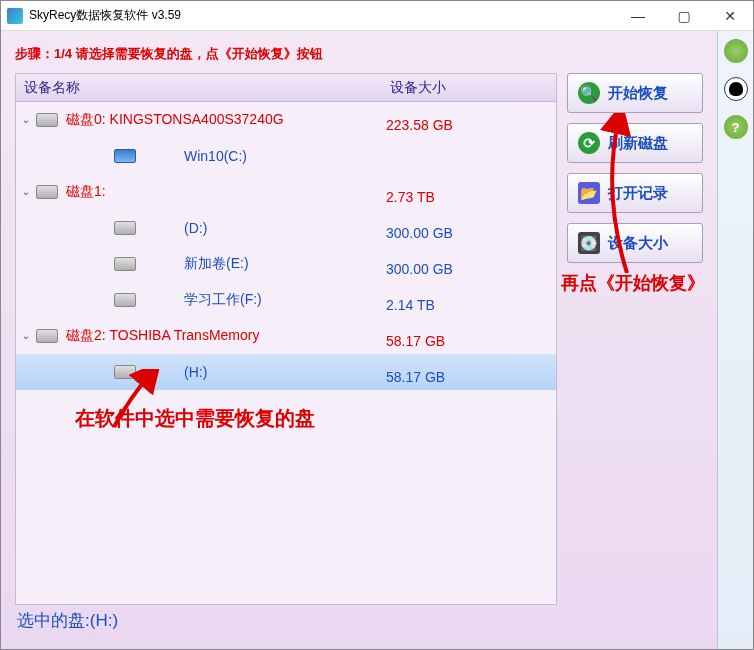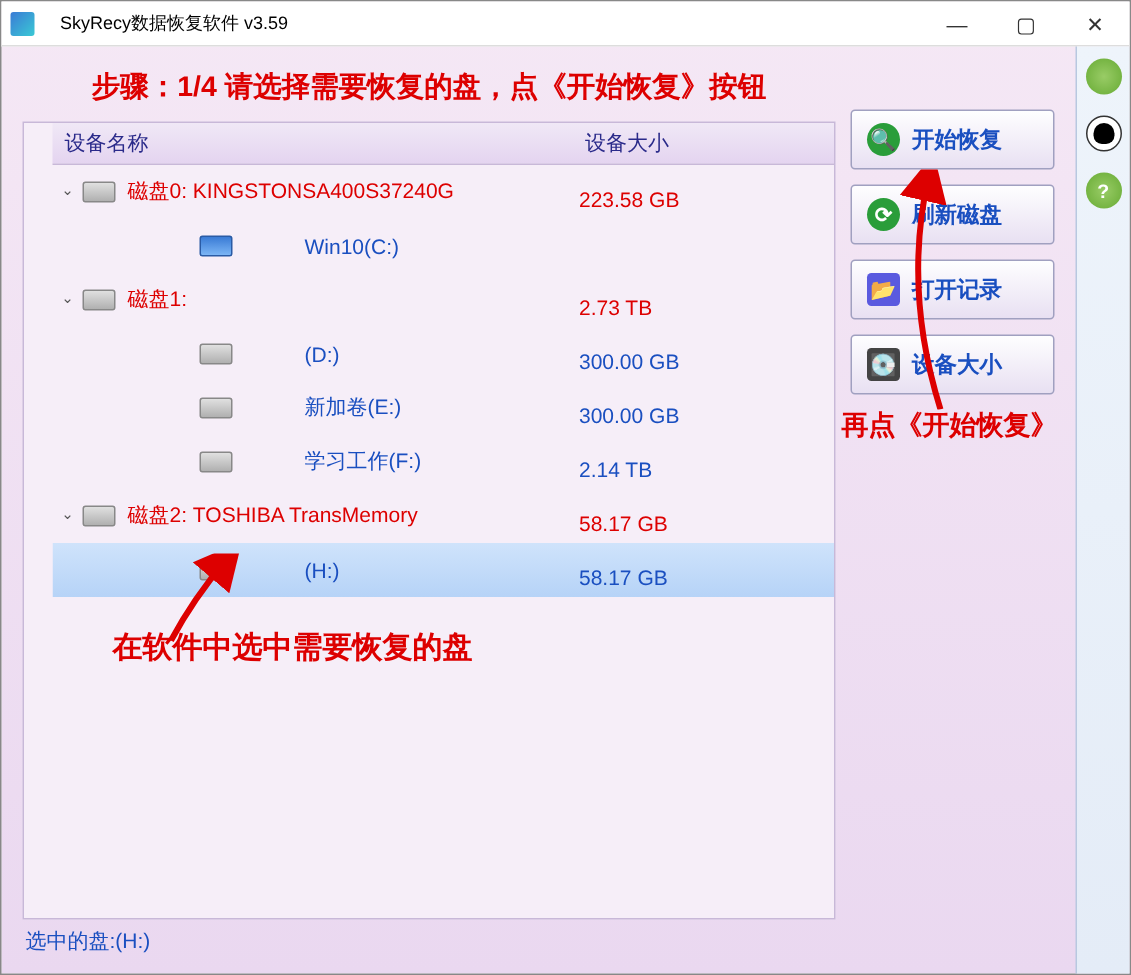--- a/index.html
+++ b/index.html
@@ -19,21 +19,20 @@
     background: linear-gradient(to bottom, #f5e8f5, #ead8f0);
     position: relative;
   }
   .titlebar {
     height: 30px;
     background: #fff;
     display: flex;
     align-items: center;
     padding-left: 6px;
     border-bottom: 1px solid #ddd;
-    gap: 11px;
   }
   .titlebar .app-icon {
     width: 16px; height: 16px;
     background: linear-gradient(135deg,#3a7bd5,#3ac9d5);
     margin-right: 6px;
     border-radius: 2px;
   }
   .titlebar .title { flex: 1; font-size: 12px; color: #000; }
   .win-btns { display: flex; }
   .win-btn {
@@ -47,34 +46,32 @@
     display: flex;
   }
   .main-area {
     flex: 1;
     display: flex;
     flex-direction: column;
     padding: 8px 0 0 14px;
     position: relative;
   }
   .step-banner {
-    text-align: center;
     color: #d00;
-    font-size: 19px;
+    font-size: 13px;
     font-weight: bold;
     padding: 6px 0 10px 0;
   }
   .panel {
     border: 1px solid #c8b8d8;
     background: #f6eef8;
     display: flex;
     flex-direction: column;
     height: 532px;
     position: relative;
-    padding-left: 19px;
   }
   .panel-header {
     display: flex;
     background: linear-gradient(#f0e8f6,#e4d4f0);
     border-bottom: 1px solid #c8b8d8;
     color: #2a2a8a;
     font-size: 14px;
     height: 28px;
     align-items: center;
   }
@@ -112,21 +109,21 @@
   }
   .drive-icon.win {
     background: linear-gradient(#3a7bd5,#7bb5f5);
     border-color:#2a5ba5;
   }
   .indent-0 { padding-left: 4px; }
   .indent-1 { padding-left: 42px; gap: 40px; }
   .statusbar {
     height: 22px;
     color: #1a4fc0;
-    font-size: 14px;
+    font-size: 17px;
     padding-left: 2px;
     display:flex; align-items:center;
     margin-top: 4px;
   }
   .side-panel {
     width: 160px;
     padding: 42px 14px 0 10px;
     display:flex; flex-direction:column;
     gap: 10px;
   }
@@ -188,21 +185,21 @@
     pointer-events:none;
   }
   .annot-arrow2 {
     position:absolute;
     left: 108px; top: 368px;
     width: 100px; height: 60px;
     pointer-events:none;
   }
   .annot-text2 {
     position:absolute;
-    left: 74px; top: 417px;
+    left: 74px; top: 404px;
     color:#d00; font-size:20px; font-weight:bold;
     pointer-events:none;
   }
 </style>
 </head>
 <body>
 
 <div class="window">
 
   <div class="titlebar">

